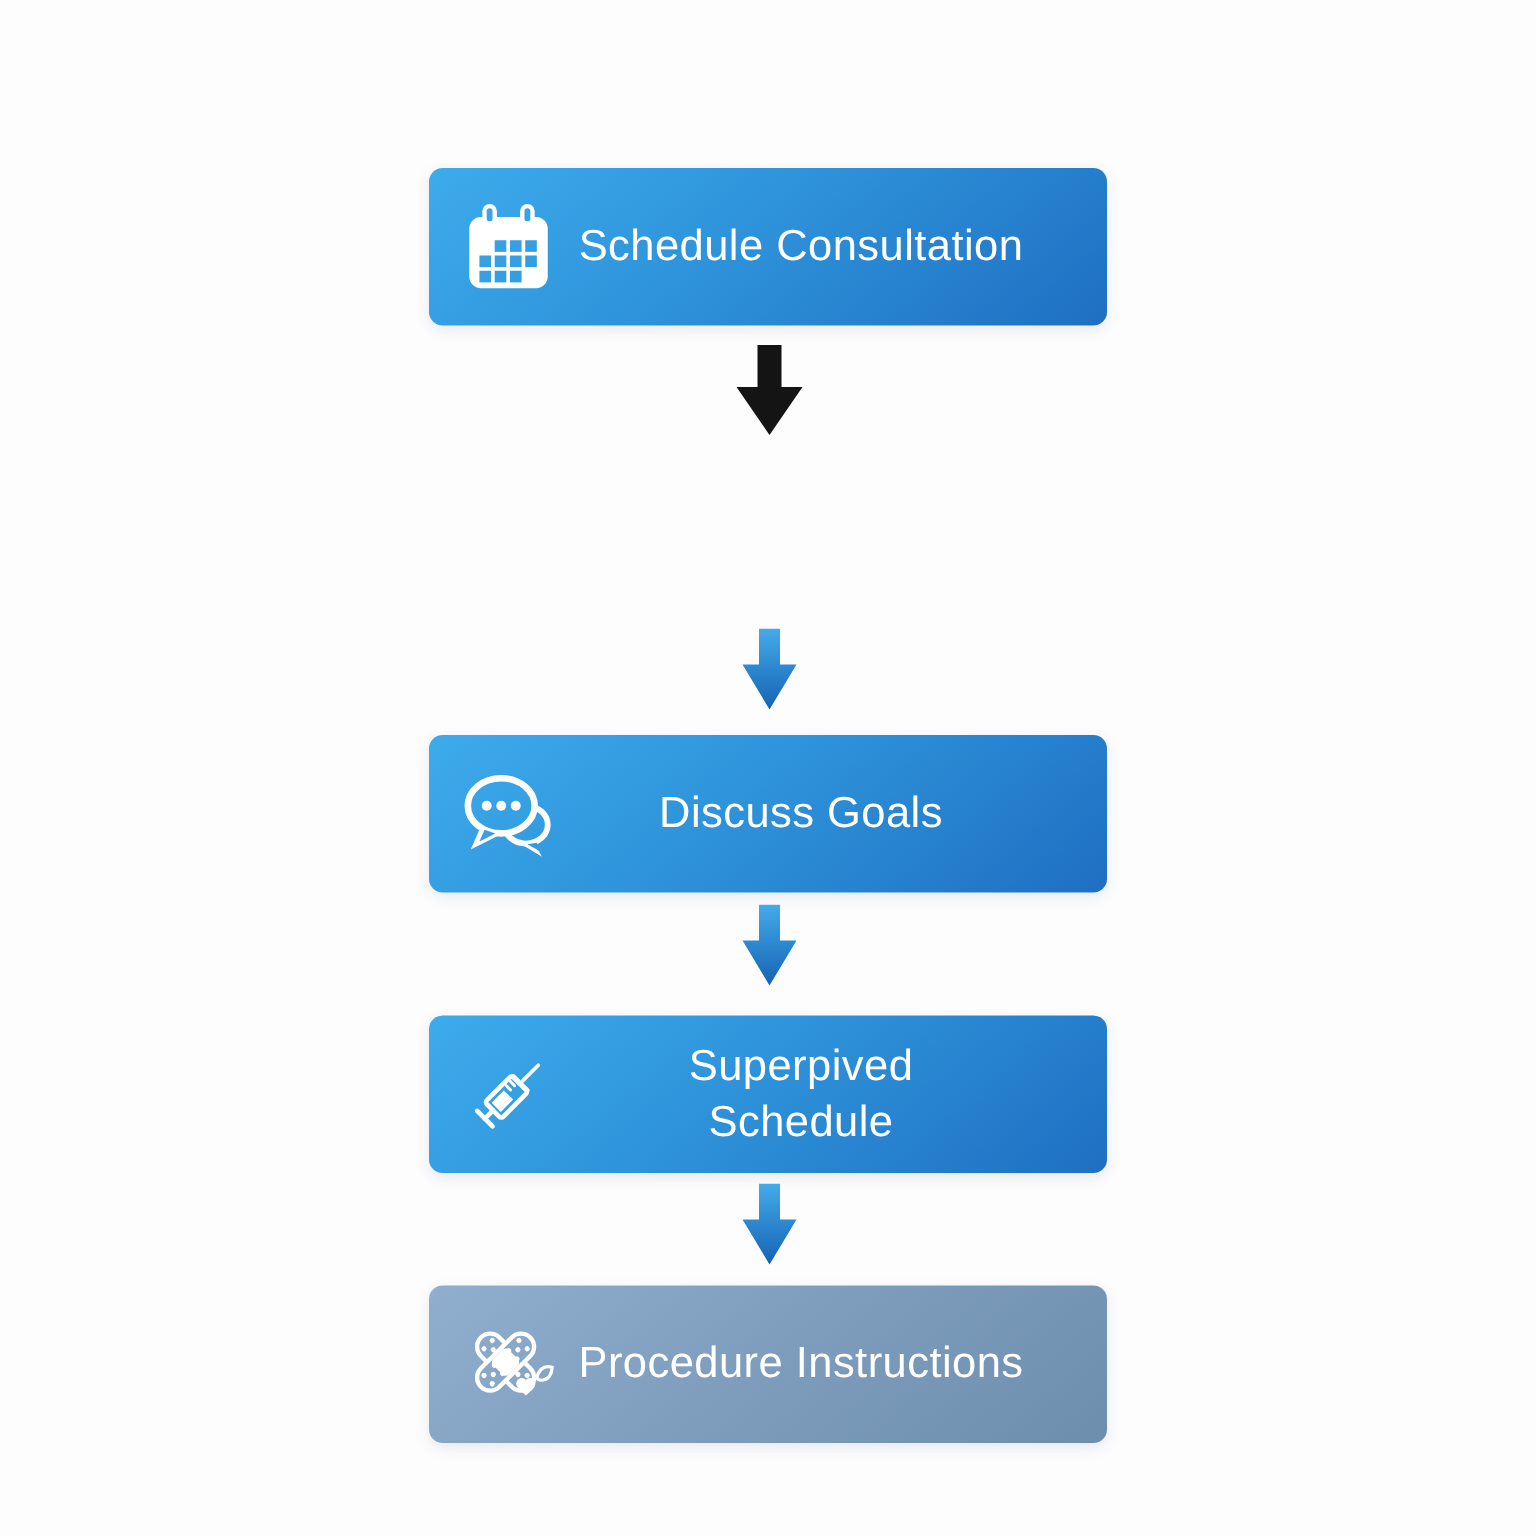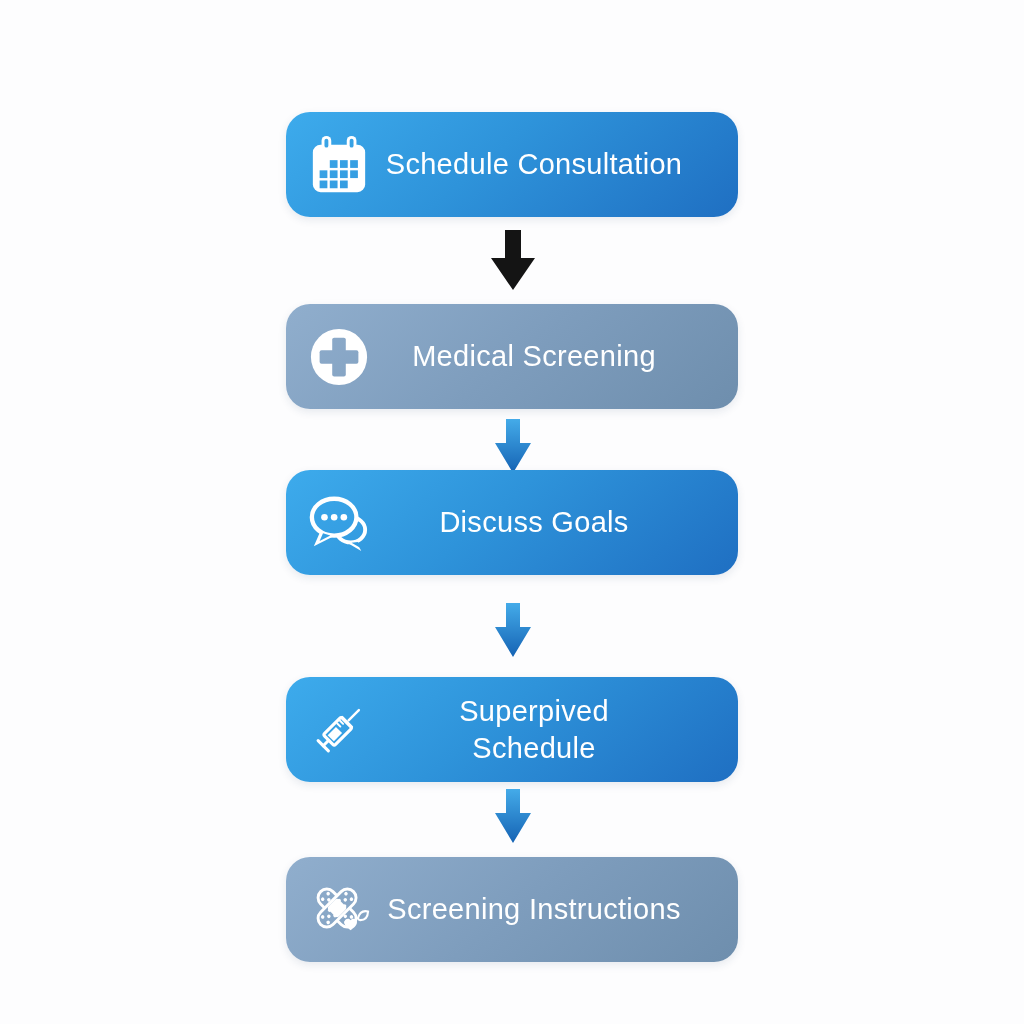--- a/index.html
+++ b/index.html
@@ -13,21 +13,21 @@
     width: 1024px;
     height: 1024px;
     background: #fdfdfe;
     overflow: hidden;
   }
   .step {
     position: absolute;
     left: 286px;
     width: 452px;
     height: 105px;
-    border-radius: 24px;
+    border-radius: 9px;
     display: flex;
     align-items: center;
     padding: 0 40px 0 22px;
     box-sizing: border-box;
     box-shadow: 0 3px 9px rgba(30, 60, 100, 0.10);
   }
   .step.blue {
     background: linear-gradient(140deg, #3dabec 0%, #2e93da 45%, #1f6fc2 100%);
   }
   .step.slate {
@@ -103,42 +103,28 @@
     </span>
     <span class="label">Schedule Consultation</span>
   </div>
 
   <div class="arrow black" style="top:230px">
     <svg viewBox="0 0 48 62">
       <path d="M16 0 H32 V28 H46 L24 60 L2 28 H16 Z" fill="#141414"></path>
     </svg>
   </div>
 
-  <div class="step slate" style="top:304px">
-    <span class="icon">
-      <svg viewBox="0 0 64 64">
-        <mask id="m-cross">
-          <rect width="64" height="64" fill="black"></rect>
-          <circle cx="32" cy="32" r="29" fill="white"></circle>
-          <rect x="25" y="12" width="14" height="40" rx="2" fill="black"></rect>
-          <rect x="12" y="25" width="40" height="14" rx="2" fill="black"></rect>
-        </mask>
-        <rect width="64" height="64" fill="#ffffff" mask="url(#m-cross)"></rect>
-      </svg>
-    </span>
-    <span class="label">Medical Screening</span>
-  </div>
 
   <div class="arrow blue" style="top:419px">
     <svg viewBox="0 0 40 56">
       <path d="M13 0 H27 V24 H38 L20 54 L2 24 H13 Z" fill="url(#arrow-blue-grad)"></path>
     </svg>
   </div>
 
-  <div class="step blue" style="top:470px">
+  <div class="step blue" style="top:490px">
     <span class="icon">
       <svg viewBox="0 0 64 64">
         <mask id="m-chat">
           <rect width="64" height="64" fill="black"></rect>
           <ellipse cx="44" cy="39" rx="15" ry="13" fill="black" stroke="white" stroke-width="4"></ellipse>
           <path d="M49 50 L55 61 L40 52 Z" fill="white"></path>
           <path d="M51.5 51.5 L53 57 L45 52.5 Z" fill="black"></path>
           <ellipse cx="27" cy="26" rx="23" ry="19" fill="black" stroke="white" stroke-width="4.5"></ellipse>
           <path d="M13 40 L6 56 L28 45 Z" fill="white"></path>
           <path d="M15.5 42.5 L12 50.5 L23 45 Z" fill="black"></path>
@@ -214,16 +200,16 @@
             <circle cx="47" cy="26" r="1.8" fill="white"></circle>
               <circle cx="47" cy="34" r="1.8" fill="white"></circle>
           </g>
           <rect x="22.5" y="22.5" width="15" height="15" rx="3" fill="white" transform="rotate(45 30 30)"></rect>
           <path d="M44 53 C40.5 49.8 37.5 48 37.5 44.8 C37.5 42.6 39.2 41 41.2 41 C42.5 41 43.5 41.7 44 42.5 C44.5 41.7 45.5 41 46.8 41 C48.8 41 50.5 42.6 50.5 44.8 C50.5 48 47.5 49.8 44 53 Z" fill="white"></path>
           <path d="M51.5 40.5 Q54 31.5 62 33.5 Q61.5 42.5 54 42.5 Q51.8 42 51.5 40.5 Z" fill="black" stroke="white" stroke-width="2.2"></path>
         </mask>
         <rect width="64" height="64" fill="#ffffff" mask="url(#m-band)"></rect>
       </svg>
     </span>
-    <span class="label">Screening Instructions</span>
+    <span class="label">Procedure Instructions</span>
   </div>
 
 </div>
 
 </body></html>

